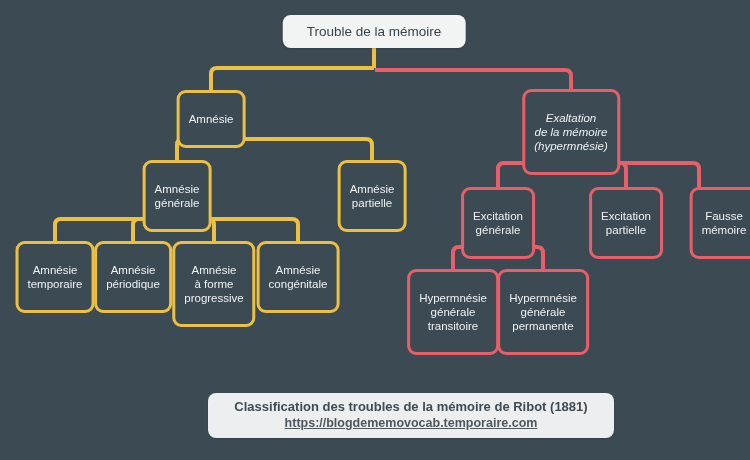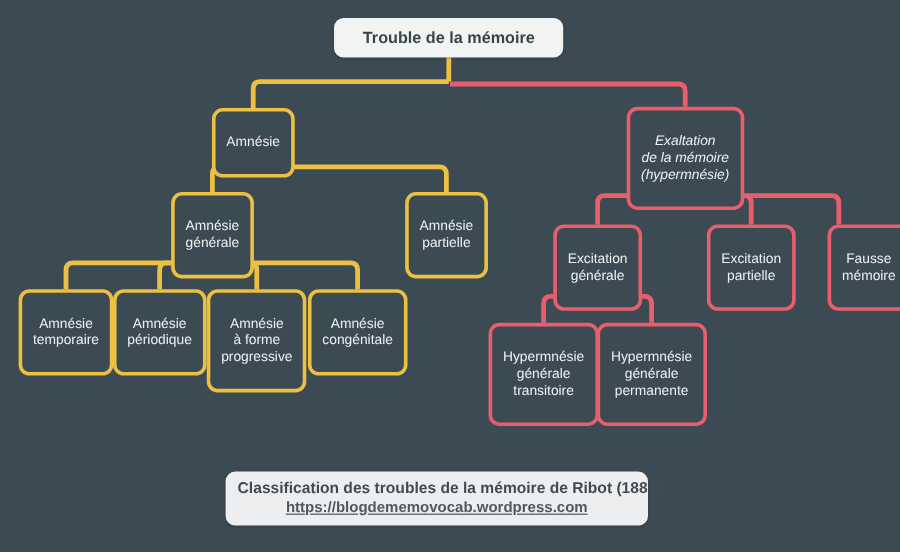--- a/index.html
+++ b/index.html
@@ -42,32 +42,32 @@
   }
   .node--yellow { border-color: var(--amnesia-branch, #ECC043); }
   .node--red    { border-color: var(--hypermnesia-branch, #E65F6B); }
 
   .node--root {
     border: none;
     background: var(--root-box-bg, #F2F4F4);
     color: var(--root-text, #36444C);
     font-size: 13.5px;
     line-height: 17px;
-    font-weight: 700;
+    font-weight: 400;
     padding: 8px 24px;
     border-radius: 8px;
     box-shadow: 0 1px 2px rgba(0,0,0,0.15);
     white-space: nowrap;
   }
 
   .footer-card {
     position: absolute;
-    left: 188px;
+    left: 208px;
     top: 393px;
-    width: 352px;
+    width: 406px;
     box-sizing: border-box;
     background: var(--footer-bg, #ECEEEF);
     border-radius: 8px;
     padding: 6px 10px 7px;
     text-align: center;
     box-shadow: 0 1px 2px rgba(0,0,0,0.15);
   }
   .footer-card .footer-title {
     color: var(--footer-text, #414B52);
     font-size: 13px;
@@ -156,16 +156,16 @@
   <div class="node node--red" style="left:453px; top:269px;">Hypermnésie
 générale
 transitoire</div>
 
   <div class="node node--red" style="left:543px; top:269px;">Hypermnésie
 générale
 permanente</div>
 
   <div class="footer-card">
     <div class="footer-title">Classification des troubles de la mémoire de Ribot (1881)</div>
-    <span class="footer-link">https://blogdememovocab.wordpress.com</span>
+    <span class="footer-link">https://blogdememovocab.temporaire.com</span>
   </div>
 
 </div>
 
 </body></html>

